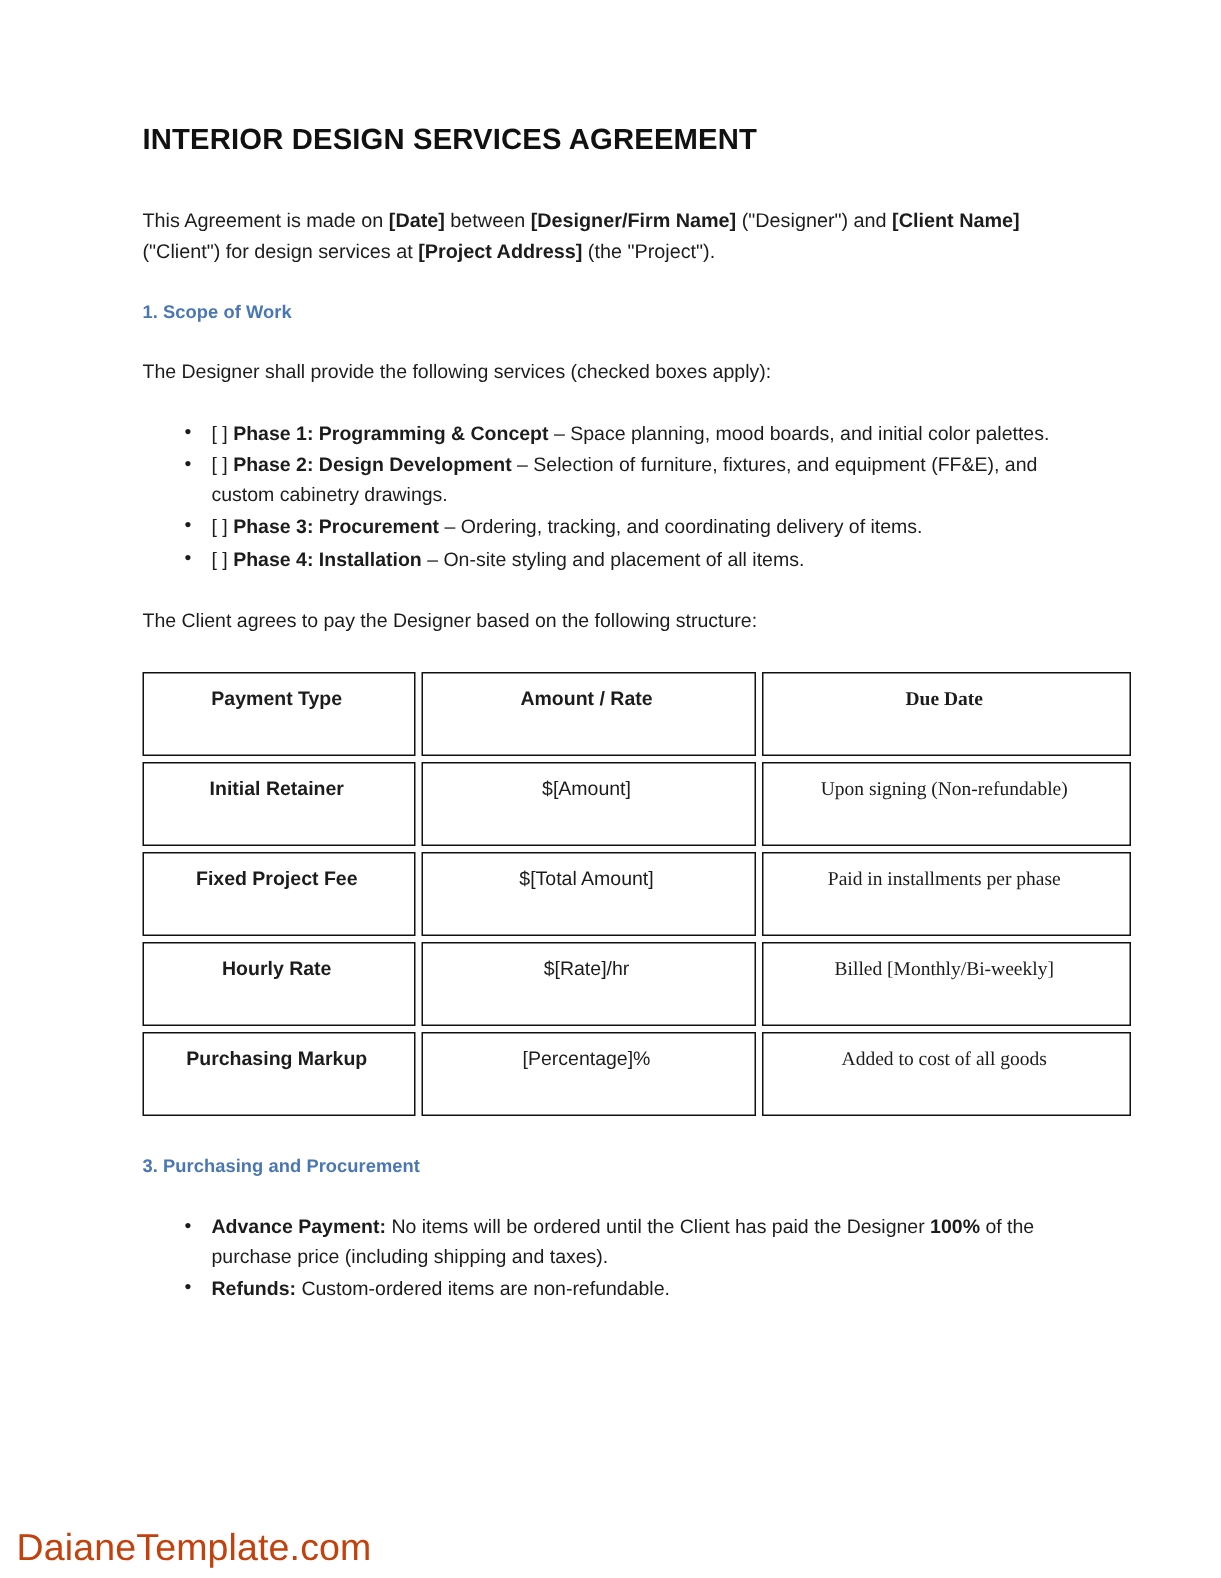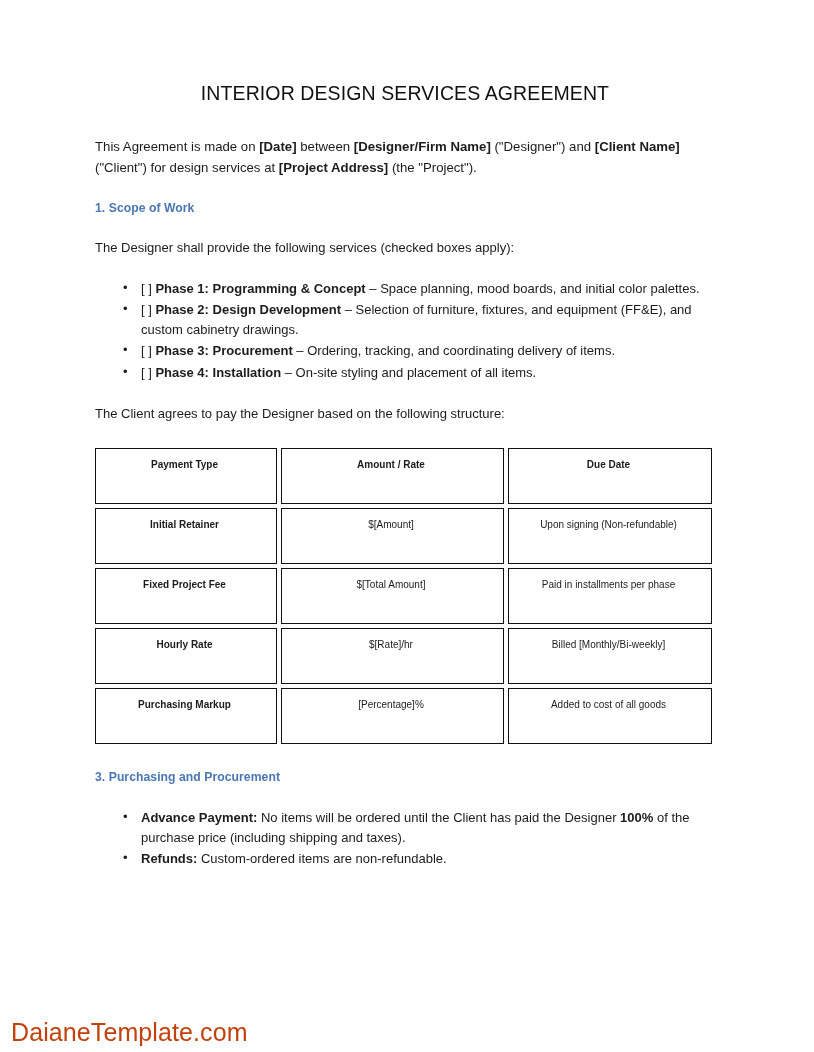--- a/index.html
+++ b/index.html
@@ -26,22 +26,22 @@
 
   .content {
     position: absolute;
     left: 95px;
     top: 82px;
     width: 620px;
   }
 
   .doc-title {
     font-size: 19.5px;
-    font-weight: normal;
-    text-align: center;
+    font-weight: bold;
+    text-align: left;
     letter-spacing: 0.1px;
     color: #111111;
     margin: 0 0 32px 0;
     line-height: 1.2;
   }
 
   .para {
     font-size: 13.2px;
     line-height: 1.56;
     margin: 0 0 22px 0;
@@ -96,35 +96,35 @@
     margin: 0 0 6px -4px;
     width: 618px;
     table-layout: fixed;
   }
   .fee-table td, .fee-table th {
     border: 1.4px solid #111111;
     height: 56px;
     vertical-align: top;
     padding: 9px 6px 0 3px;
     text-align: center;
-    font-size: 10px;
+    font-size: 13px;
     line-height: 1.3;
     color: #1c1c1c;
     box-sizing: border-box;
     background: #ffffff;
   }
   .fee-table th {
     font-weight: bold;
   }
   .fee-table td.rowhead {
     font-weight: bold;
   }
   .col-1 { width: 182px; }
   .col-2 { width: 223px; }
-  .col-3 { width: 204px; }
+  .col-3 { width: 246px; font-family: Liberation Serif, serif; }
 
   .watermark {
     position: absolute;
     left: 11px;
     top: 1018px;
     font-size: 25px;
     color: #c2410c;
     letter-spacing: 0.1px;
     font-family: "Liberation Sans", sans-serif;
   }

